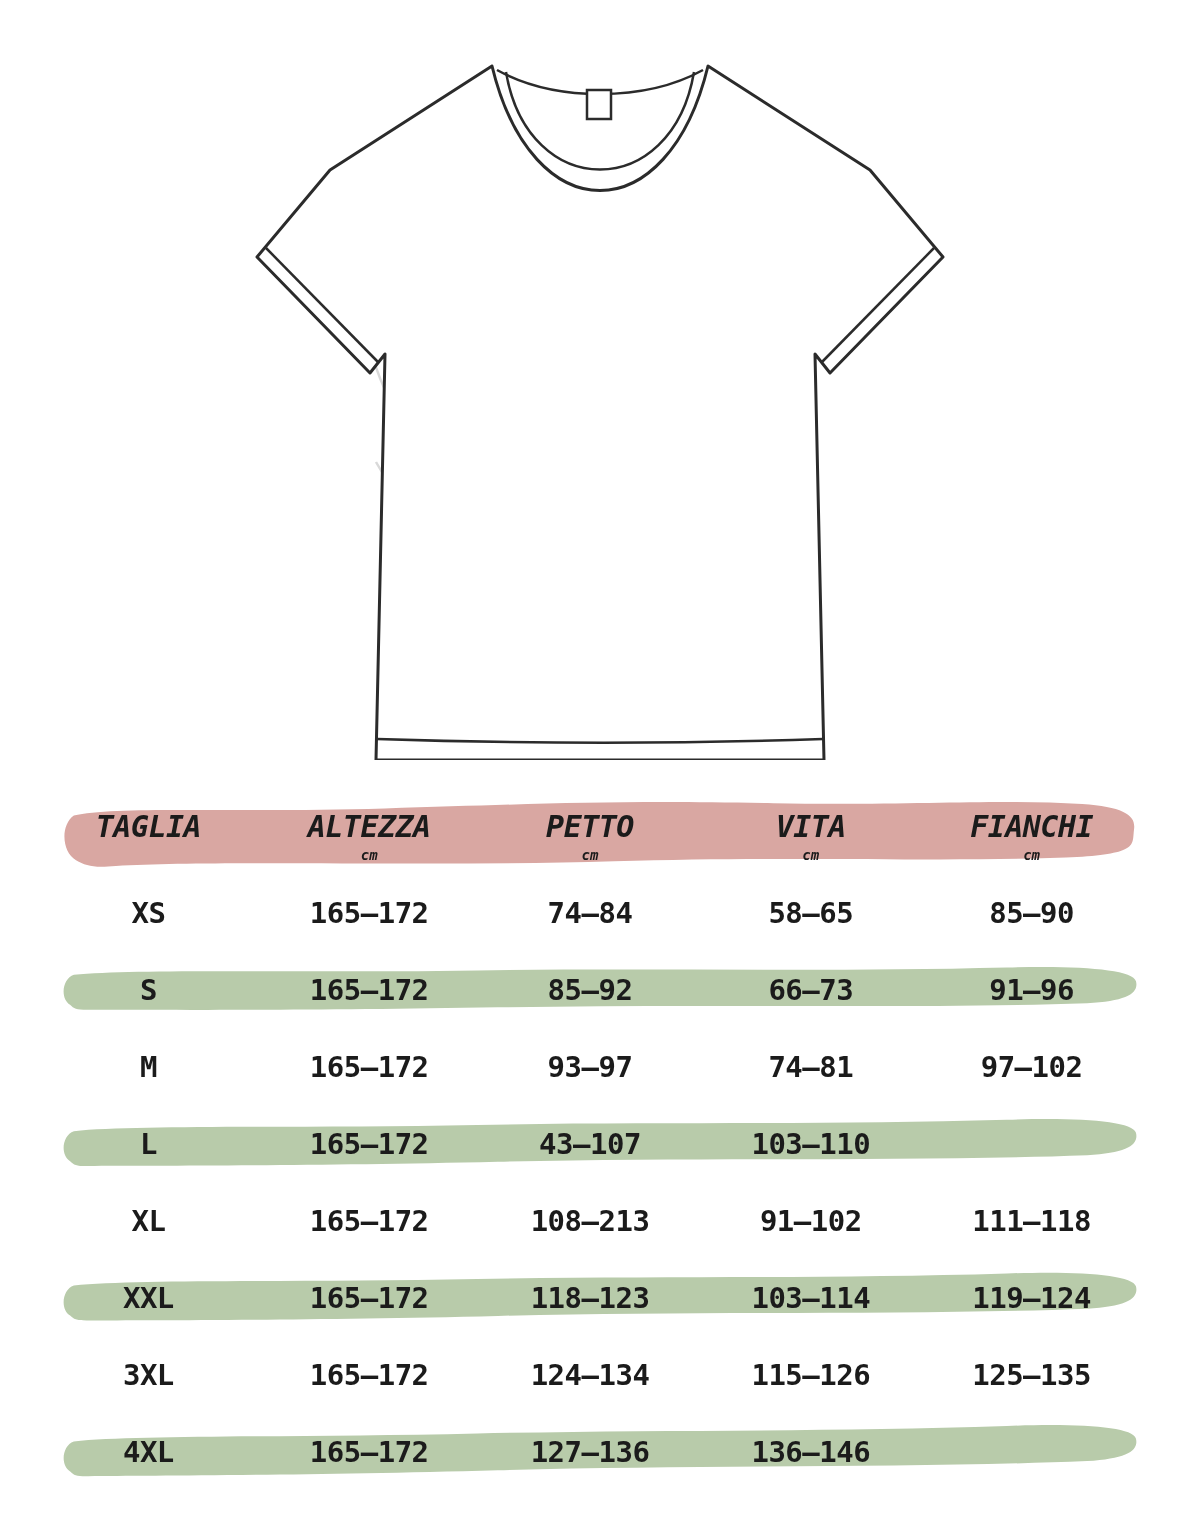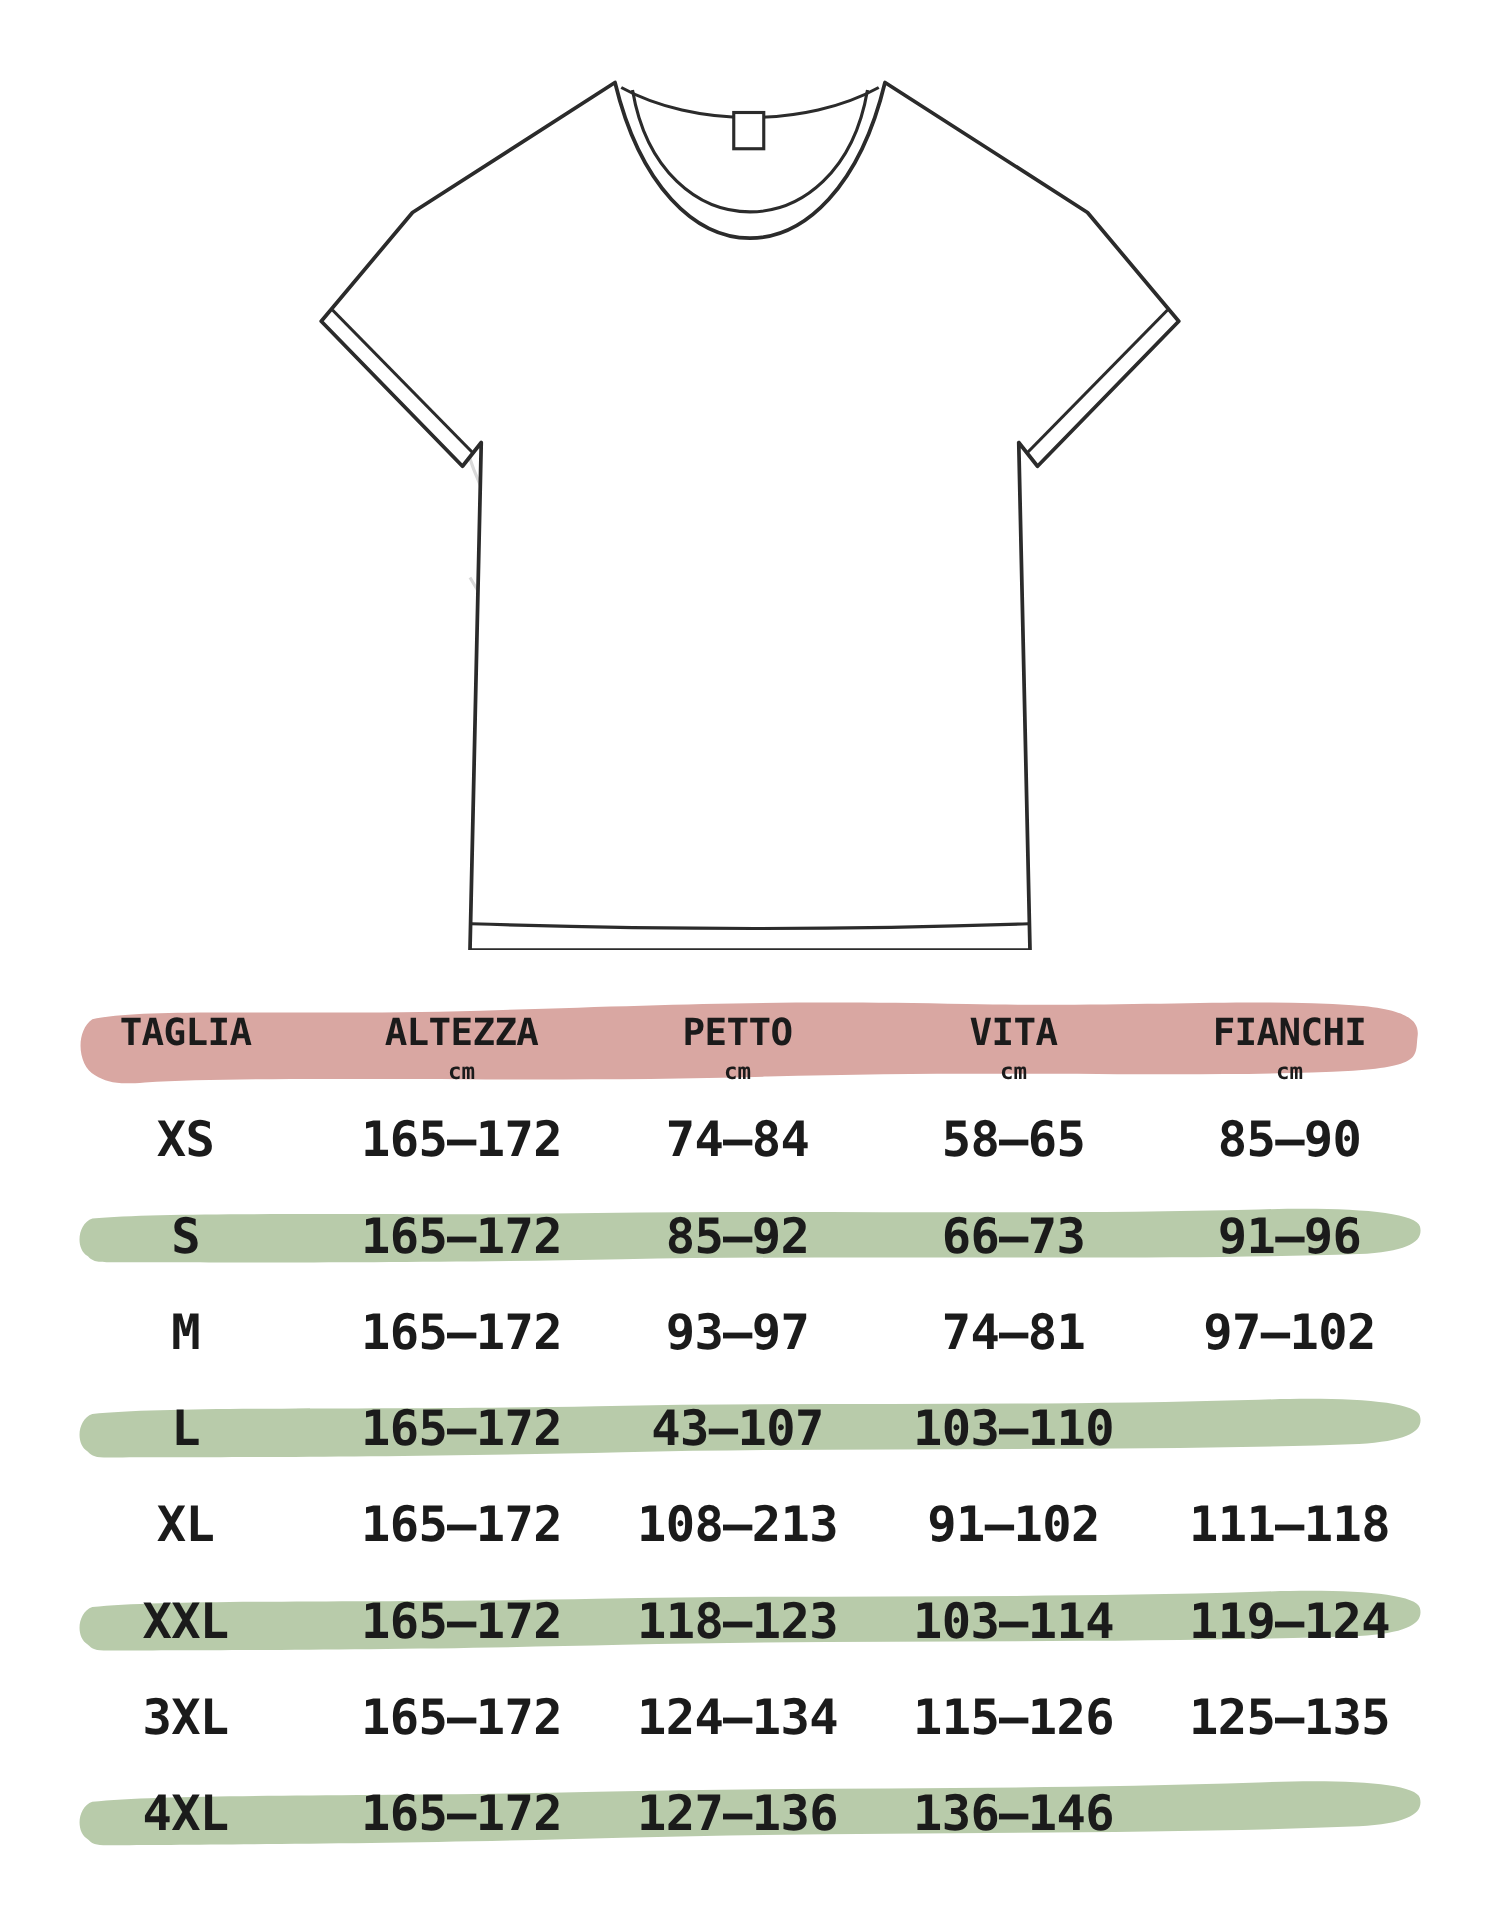--- a/index.html
+++ b/index.html
@@ -12,31 +12,31 @@
   
   .tshirt-wrap { position:absolute; left:230px; top:20px; width:740px; height:740px; }
 
   
   .size-table { position:absolute; left:38px; top:796px; width:1104px; }
   .trow {
     position:relative; height:77px;
     display:grid; grid-template-columns:repeat(5,1fr);
     align-items:center;
   }
-  .trow.header-row { height:78px; align-items:start; }
+  .trow.header-row { height:78px; align-items:start;font-style:italic; }
   .cell {
     position:relative; z-index:1; text-align:center;
-    font-weight:bold; font-size:39px; color:#1b1b1b;
+    font-weight:bold; font-size:29px; color:#1b1b1b;
     letter-spacing:-0.5px;
   }
   .header-row .cell {
     font-size:30px; padding-top:13px;
     display:flex; flex-direction:column; align-items:center;
   }
-  .unit { font-size:18px; margin-top:3px; letter-spacing:0; }
+  .unit { font-size:14px; margin-top:3px; letter-spacing:0; }
   .brush {
     position:absolute; z-index:0;
   }
   .brush svg { display:block; width:100%; height:100%; }
   .header-brush { left:18px; right:-10px; top:2px; height:74px; transform:rotate(-0.2deg); }
   .row-brush  { left:20px; right:0; top:14px; height:47px; transform-origin:50% 50%; }
 </style>
 </head>
 <body>
 

